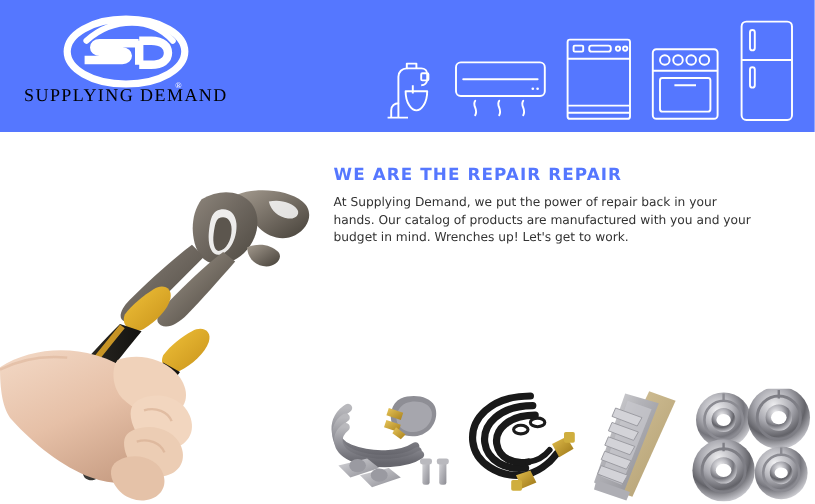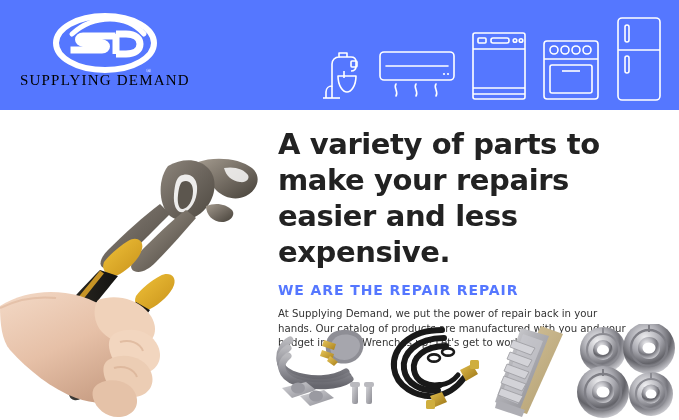--- a/index.html
+++ b/index.html
@@ -302,21 +302,20 @@
     <path d="M102 272 C116 267 132 273 136 285 C140 297 132 306 120 307
              C107 308 96 299 93 288 C91 279 95 275 102 272 Z" fill="#e5c2a8"></path>
 
     <path d="M120 232 C130 229 140 233 143 241" stroke="#d6ab8f" stroke-width="2" fill="none" opacity="0.6"></path>
     <path d="M114 258 C124 255 134 259 137 267" stroke="#d6ab8f" stroke-width="2" fill="none" opacity="0.6"></path>
 
     <path d="M0 198 C16 190 36 186 56 188" stroke="#d9b094" stroke-width="2" fill="none" opacity="0.5"></path>
   </svg>
 
   <div id="copy-column">
-    <h1 id="headline">A variety of parts to make your repairs easier and less expensive.</h1>
     <h2 id="subheadline">WE ARE THE REPAIR REPAIR</h2>
     <p id="body-copy">At Supplying Demand, we put the power of repair back in your hands. Our catalog of products are manufactured with you and your budget in mind. Wrenches up! Let's get to work.</p>
   </div>
 
   <div id="product-strip">
 
     <svg class="product-thumb" width="108" height="94" viewBox="0 0 108 94">
       <defs>
         <linearGradient id="cordG" x1="0" y1="0" x2="0" y2="1">
           <stop offset="0%" stop-color="#b9b9bd"></stop>

